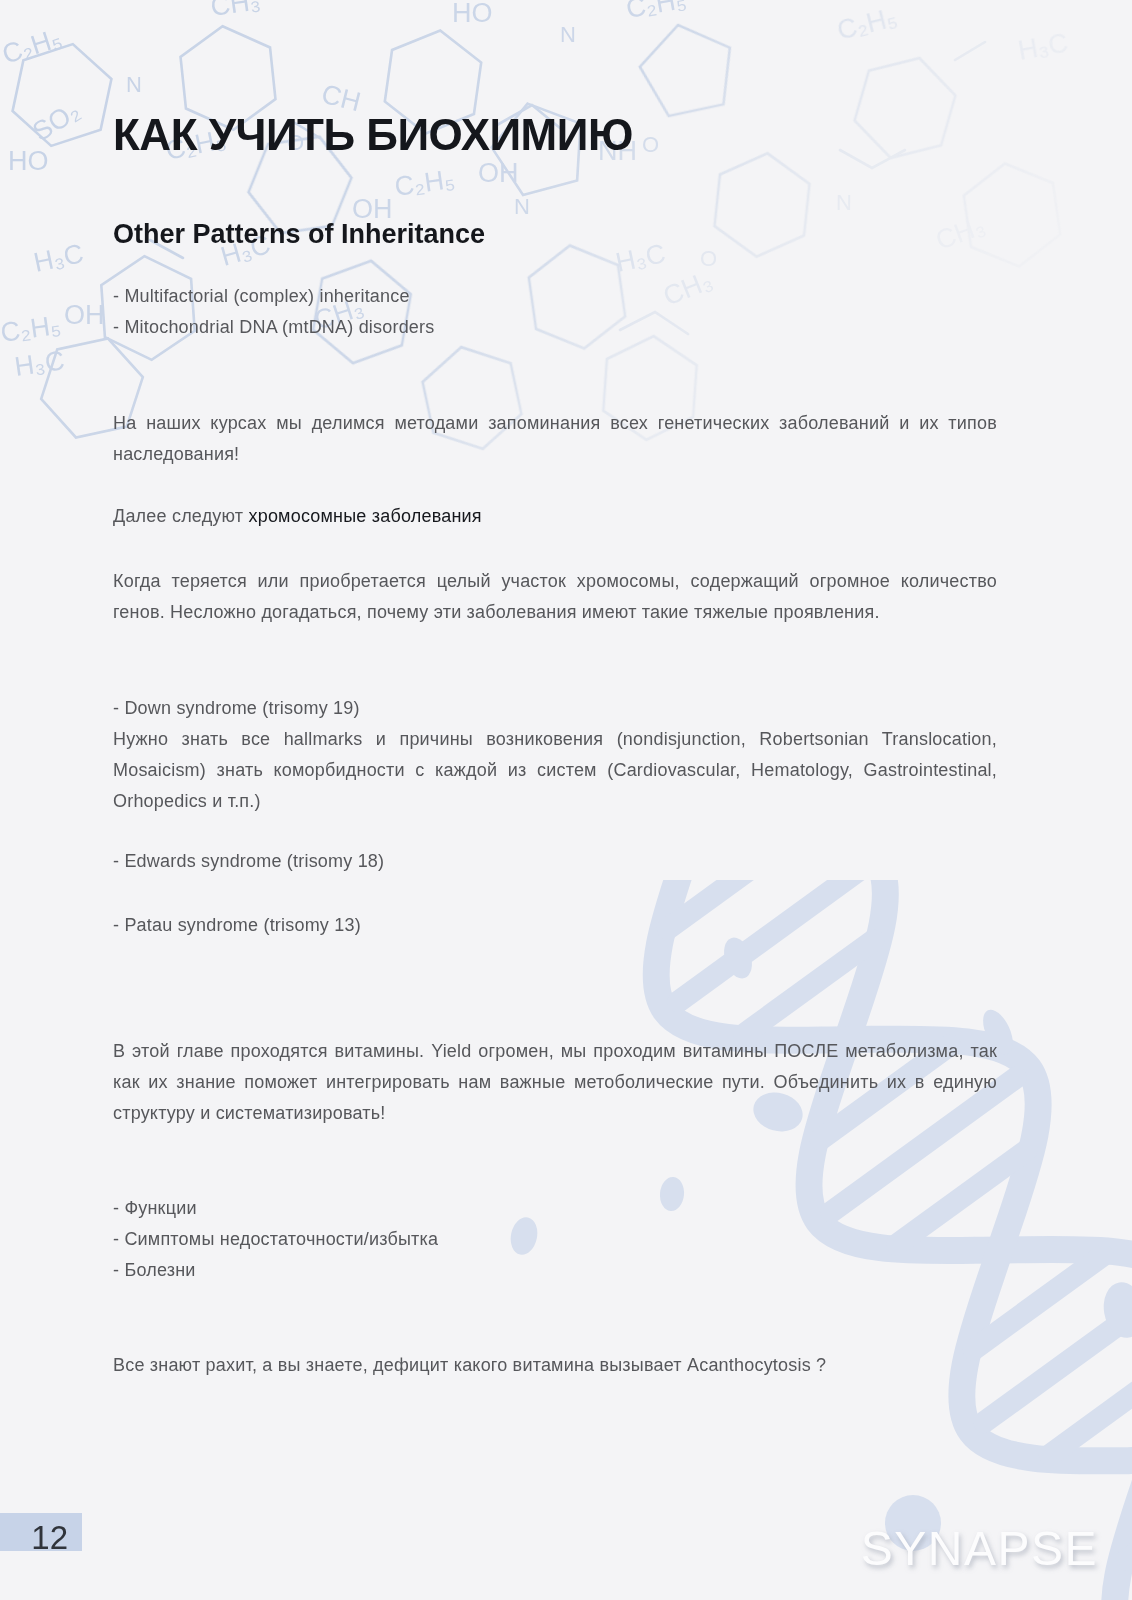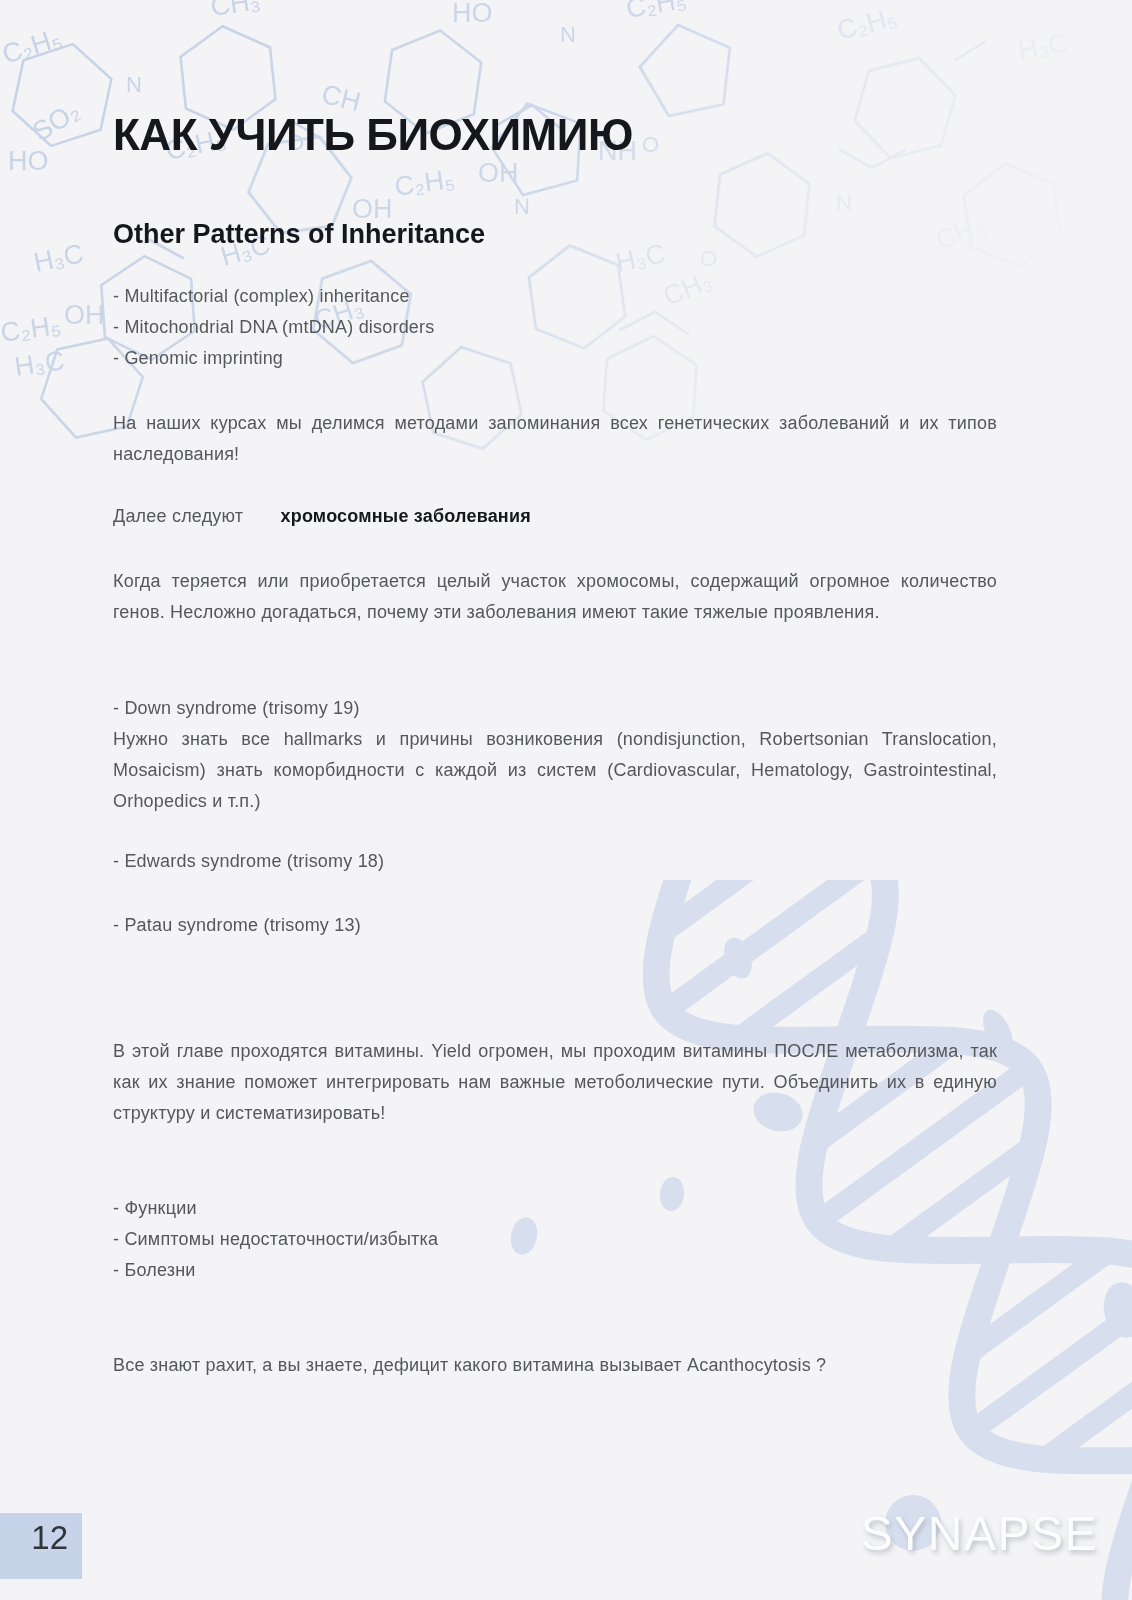--- a/index.html
+++ b/index.html
@@ -23,31 +23,31 @@
     position:absolute;left:113px;width:884px;
     color:var(--body);font-size:18px;line-height:31px;font-weight:400;
     letter-spacing:0.2px;
   }
   .just{text-align:justify;}
   .title{
     font-size:44px;line-height:52px;font-weight:700;color:var(--ink);
     letter-spacing:-0.5px;
   }
   .h{font-size:27px;line-height:34px;font-weight:700;color:var(--ink);letter-spacing:0;}
-  .emph{font-weight:700;color:var(--ink);margin-left:32px;}
+  .emph{font-weight:400;color:var(--ink);}
   .pagebox{
-    position:absolute;left:0;top:1513px;width:82px;height:66px;
+    position:absolute;left:0;top:1513px;width:82px;height:38px;
     background:var(--box);
   }
   .pagebox span{
     display:block;text-align:right;padding-right:14px;
     font-size:33px;line-height:50px;color:#30343b;
   }
   .brand{
-    position:absolute;right:34px;bottom:39px;
+    position:absolute;right:34px;bottom:24px;
     font-size:48px;font-weight:400;letter-spacing:1.5px;color:var(--brand);
     text-shadow:2px 3px 5px rgba(144,152,168,0.55);
   }
 </style>
 </head>
 <body>
 
 <div class="page">
 
   <svg class="deco" style="left:0;top:0" width="1132" height="460" viewBox="0 0 1132 460">
@@ -149,21 +149,20 @@
     <circle class="blob" cx="473" cy="643" r="28"></circle>
   </svg>
 
   <div class="block title" style="top:109px">КАК УЧИТЬ БИОХИМИЮ</div>
 
   <div class="block h" style="top:217px">Other Patterns of Inheritance</div>
 
   <div class="block" style="top:281px">
     <div>- Multifactorial (complex) inheritance</div>
     <div>- Mitochondrial DNA (mtDNA) disorders</div>
-    <div>- Genomic imprinting</div>
   </div>
 
   <div class="block just" style="top:408px">На наших курсах мы делимся методами запоминания всех генетических заболеваний и их типов наследования!</div>
 
   <div class="block" style="top:501px">
     <span>Далее следуют </span><span class="emph">хромосомные заболевания</span>
   </div>
 
   <div class="block just" style="top:566px">Когда теряется или приобретается целый участок хромосомы, содержащий огромное количество генов. Несложно догадаться, почему эти заболевания имеют такие тяжелые проявления.</div>
 

